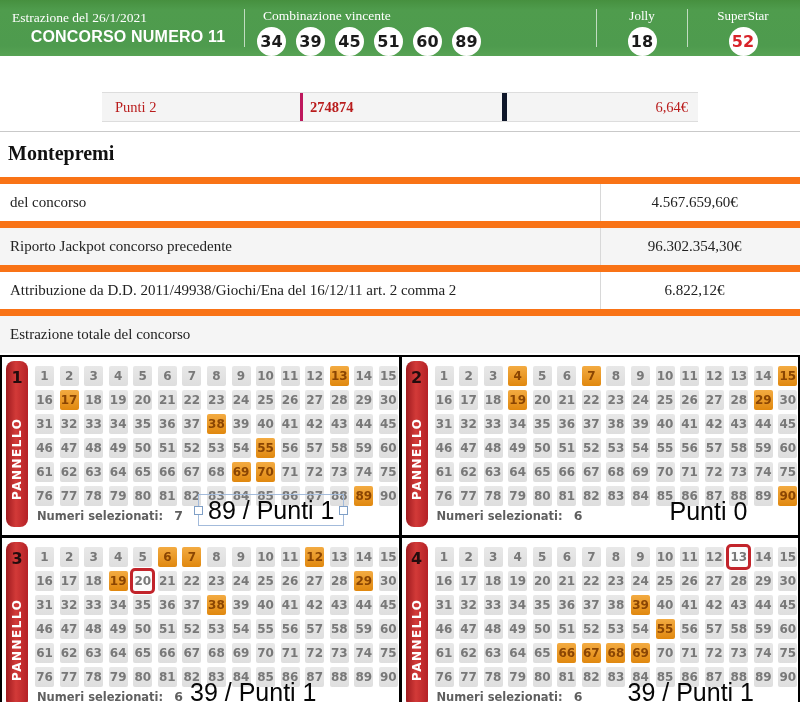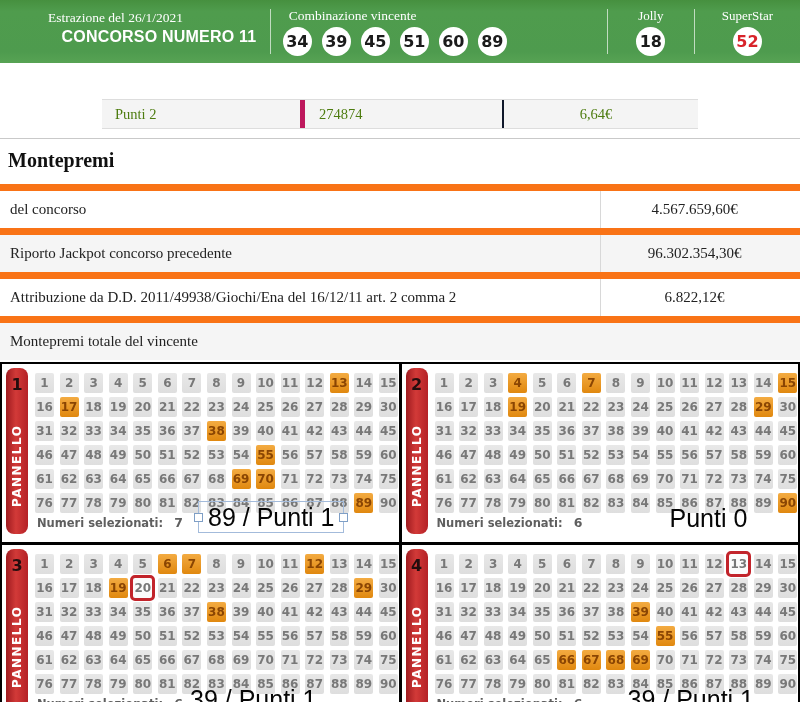--- a/index.html
+++ b/index.html
@@ -1,44 +1,44 @@
 <!DOCTYPE html>
 <html><head>
 <meta charset="utf-8">
 <style>
   html,body{margin:0;padding:0;width:800px;height:702px;background:#fff;overflow:hidden;
     font-family:"Liberation Serif",serif;}
 
   
-  .topbar{height:63px;background:linear-gradient(180deg,#46903f 0%,#4f9c4d 18%,#4e9b4e 82%,#57a354 100%);
-    display:flex;align-items:stretch;color:#fff;padding-left:36px;}
+  .topbar{height:56px;background:linear-gradient(180deg,#46903f 0%,#4f9c4d 18%,#4e9b4e 82%,#57a354 100%);
+    display:flex;align-items:stretch;color:#fff;}
   .tb-left{width:244px;padding:10px 0 0 12px;box-sizing:border-box;}
   .draw-date{font-size:13.5px;line-height:16px;}
   .contest{font-family:"Liberation Sans",sans-serif;font-weight:bold;font-size:16px;line-height:22px;letter-spacing:.2px;text-align:center;}
   .tb-sep{width:1px;background:rgba(255,255,255,.65);margin:9px 0 9px 0;}
   .tb-combo{width:351px;padding:8px 0 0 12px;box-sizing:border-box;}
   .combo-label{font-size:13.5px;margin-left:6px;}
   .balls{display:flex;margin-top:3px;}
   .ball{width:29px;height:29px;border-radius:50%;background:#fff;color:#1b1b1b;
     font-family:"DejaVu Sans",sans-serif;font-weight:bold;font-size:16px;line-height:29px;
     text-align:center;margin-right:10px;}
   .tb-jolly{width:90px;padding-top:8px;text-align:center;}
   .tb-ss{width:110px;padding-top:8px;text-align:center;}
   .tb-jolly .ball,.tb-ss .ball{margin:3px auto 0 auto;}
   .small-label{font-size:13px;}
   .ss-num{color:#d8232a;}
 
   
   .prize-row{margin:36px 0 0 102px;width:596px;height:28px;background:#f4f4f4;
     border-top:1px solid #ddd;border-bottom:1px solid #ddd;display:flex;box-sizing:content-box;
-    font-size:14.5px;color:#4d7c0f;}
+    font-size:14.5px;color:#b91c1c;}
   .prize-row .cell{line-height:28px;box-sizing:border-box;}
   .pr-tier{width:198px;padding-left:13px;}
-  .pr-winners{width:202px;padding-left:14px;border-left:5px solid #be185d;}
-  .pr-amount{width:196px;padding-right:10px;border-left:2px solid #0f172a;text-align:center;}
+  .pr-winners{width:202px;padding-left:7px;border-left:3px solid #be185d;font-weight:bold;}
+  .pr-amount{width:196px;padding-right:10px;border-left:5px solid #0f172a;text-align:right;}
 
   .hr-line{margin-top:9px;border:0;border-top:1px solid #c9c9c9;height:0;}
 
   h2.mp-title{margin:10px 8px 0 8px;font-size:20px;color:#111;line-height:22px;font-weight:bold;}
 
   
   .mp-table{margin-top:13px;}
   .mp-row{display:flex;height:37px;font-size:15px;color:#222;border-top:7px solid #f97316;}
   .mp-row.alt{background:#f5f5f5;}
   .mp-label{flex:1;padding-left:10px;line-height:36px;white-space:nowrap;overflow:hidden;}
@@ -127,21 +127,21 @@
     </div>
     <div class="mp-row alt">
       <div class="mp-label">Riporto Jackpot concorso precedente</div>
       <div class="mp-value">96.302.354,30€</div>
     </div>
     <div class="mp-row">
       <div class="mp-label">Attribuzione da D.D. 2011/49938/Giochi/Ena del 16/12/11 art. 2 comma 2</div>
       <div class="mp-value">6.822,12€</div>
     </div>
     <div class="mp-row alt">
-      <div class="mp-label">Montepremi totale del vincente</div>
+      <div class="mp-label">Estrazione totale del concorso</div>
     </div>
   </div>
 
 <div class="panels" id="panels">
     <section class="panel p1">
       <div class="ribbon">
         <div class="ribbon-num">1</div>
         <div class="ribbon-text">PANNELLO</div>
       </div>
       <div class="grid">

